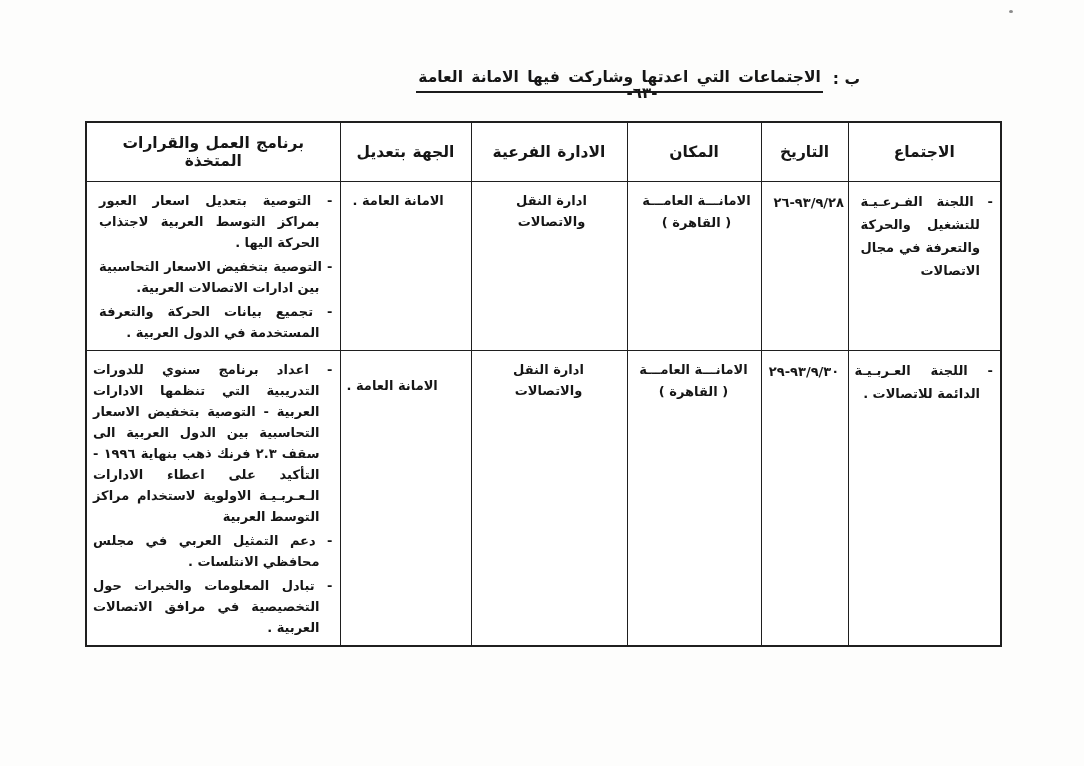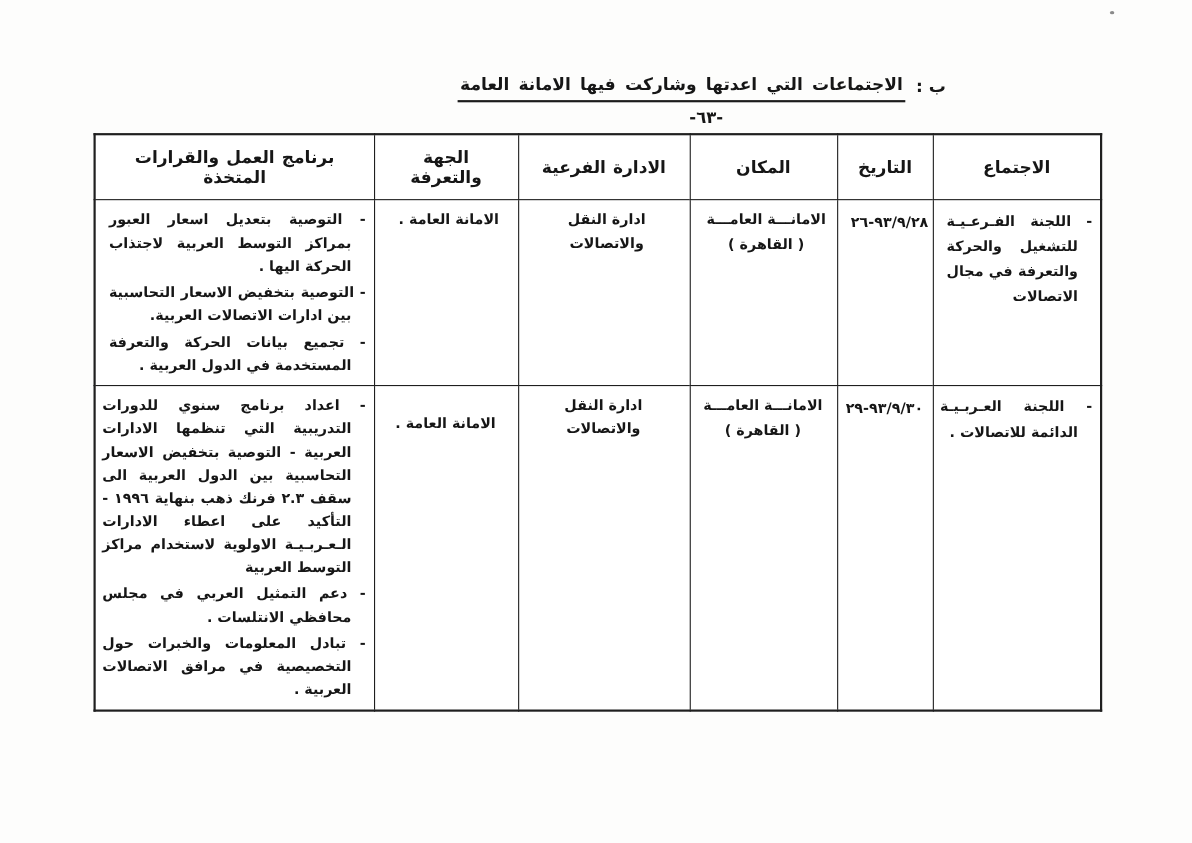--- a/index.html
+++ b/index.html
@@ -19,21 +19,21 @@
     display:flex;flex-direction:row;align-items:flex-start;gap:10px;
     direction:rtl;font-weight:700;font-size:15.5px;
   }
   .section-letter{white-space:nowrap;padding-top:2px;}
   .page-title{
     border-bottom:2.2px solid #1c1c1c;padding:0 2px 5px 2px;white-space:nowrap;
     word-spacing:3px;
     text-align:center;
   }
   .page-number{
-    position:absolute;top:98px;left:597px;width:90px;text-align:center;
+    position:absolute;top:84px;left:597px;width:90px;text-align:center;
     font-weight:700;font-size:15px;letter-spacing:1px;
   }
 
   
   .tbl-wrap{position:absolute;top:121px;left:85px;}
   table{
     border-collapse:collapse;table-layout:fixed;direction:rtl;
     width:915px;background:#fff;
   }
   table,th,td{border:1.7px solid #1f1f1f;}
@@ -48,21 +48,21 @@
   }
   tr.row-1 td{height:146px;padding-left:12px;}
   tr.row-2 td{height:266px;}
 
   .hang{padding-right:13px;text-indent:-13px;text-align:justify;}
   .meeting-text{line-height:23px;}
   .date{direction:ltr;unicode-bidi:isolate;display:block;text-align:center;margin-top:2px;letter-spacing:.5px;}
   .place{ text-align:center;margin-left:48px;}
   .place .l2{margin-top:1px;}
   .center{text-align:center;}
-  .inviting{text-align:center;margin-top:0;}
+  .inviting{text-align:left;margin-top:0;}
   tr.row-2 .inviting{margin-top:16px;}
   .program-item{margin:0 0 3px 0;}
 </style>
 </head>
 <body>
 
 <div class="sheet">
 
   <div class="speck" style="top:10px;left:1009px;"></div>
 
@@ -82,21 +82,21 @@
         <col style="width:156px">
         <col style="width:131px">
         <col style="width:254px">
       </colgroup>
       <thead>
         <tr>
           <th>الاجتماع</th>
           <th>التاريخ</th>
           <th>المكان</th>
           <th>الادارة الفرعية</th>
-          <th>الجهة والتعرفة</th>
+          <th>الجهة بتعديل</th>
           <th>برنامج العمل والقرارات المتخذة</th>
         </tr>
       </thead>
       <tbody>
         <tr class="row-1">
           <td>
             <div class="hang meeting-text">- اللجنة الفـرعـيـة للتشغيل والحركة والتعرفة في مجال الاتصالات</div>
           </td>
           <td>
             <span class="date">٩٣/٩/٢٨-٢٦</span>

